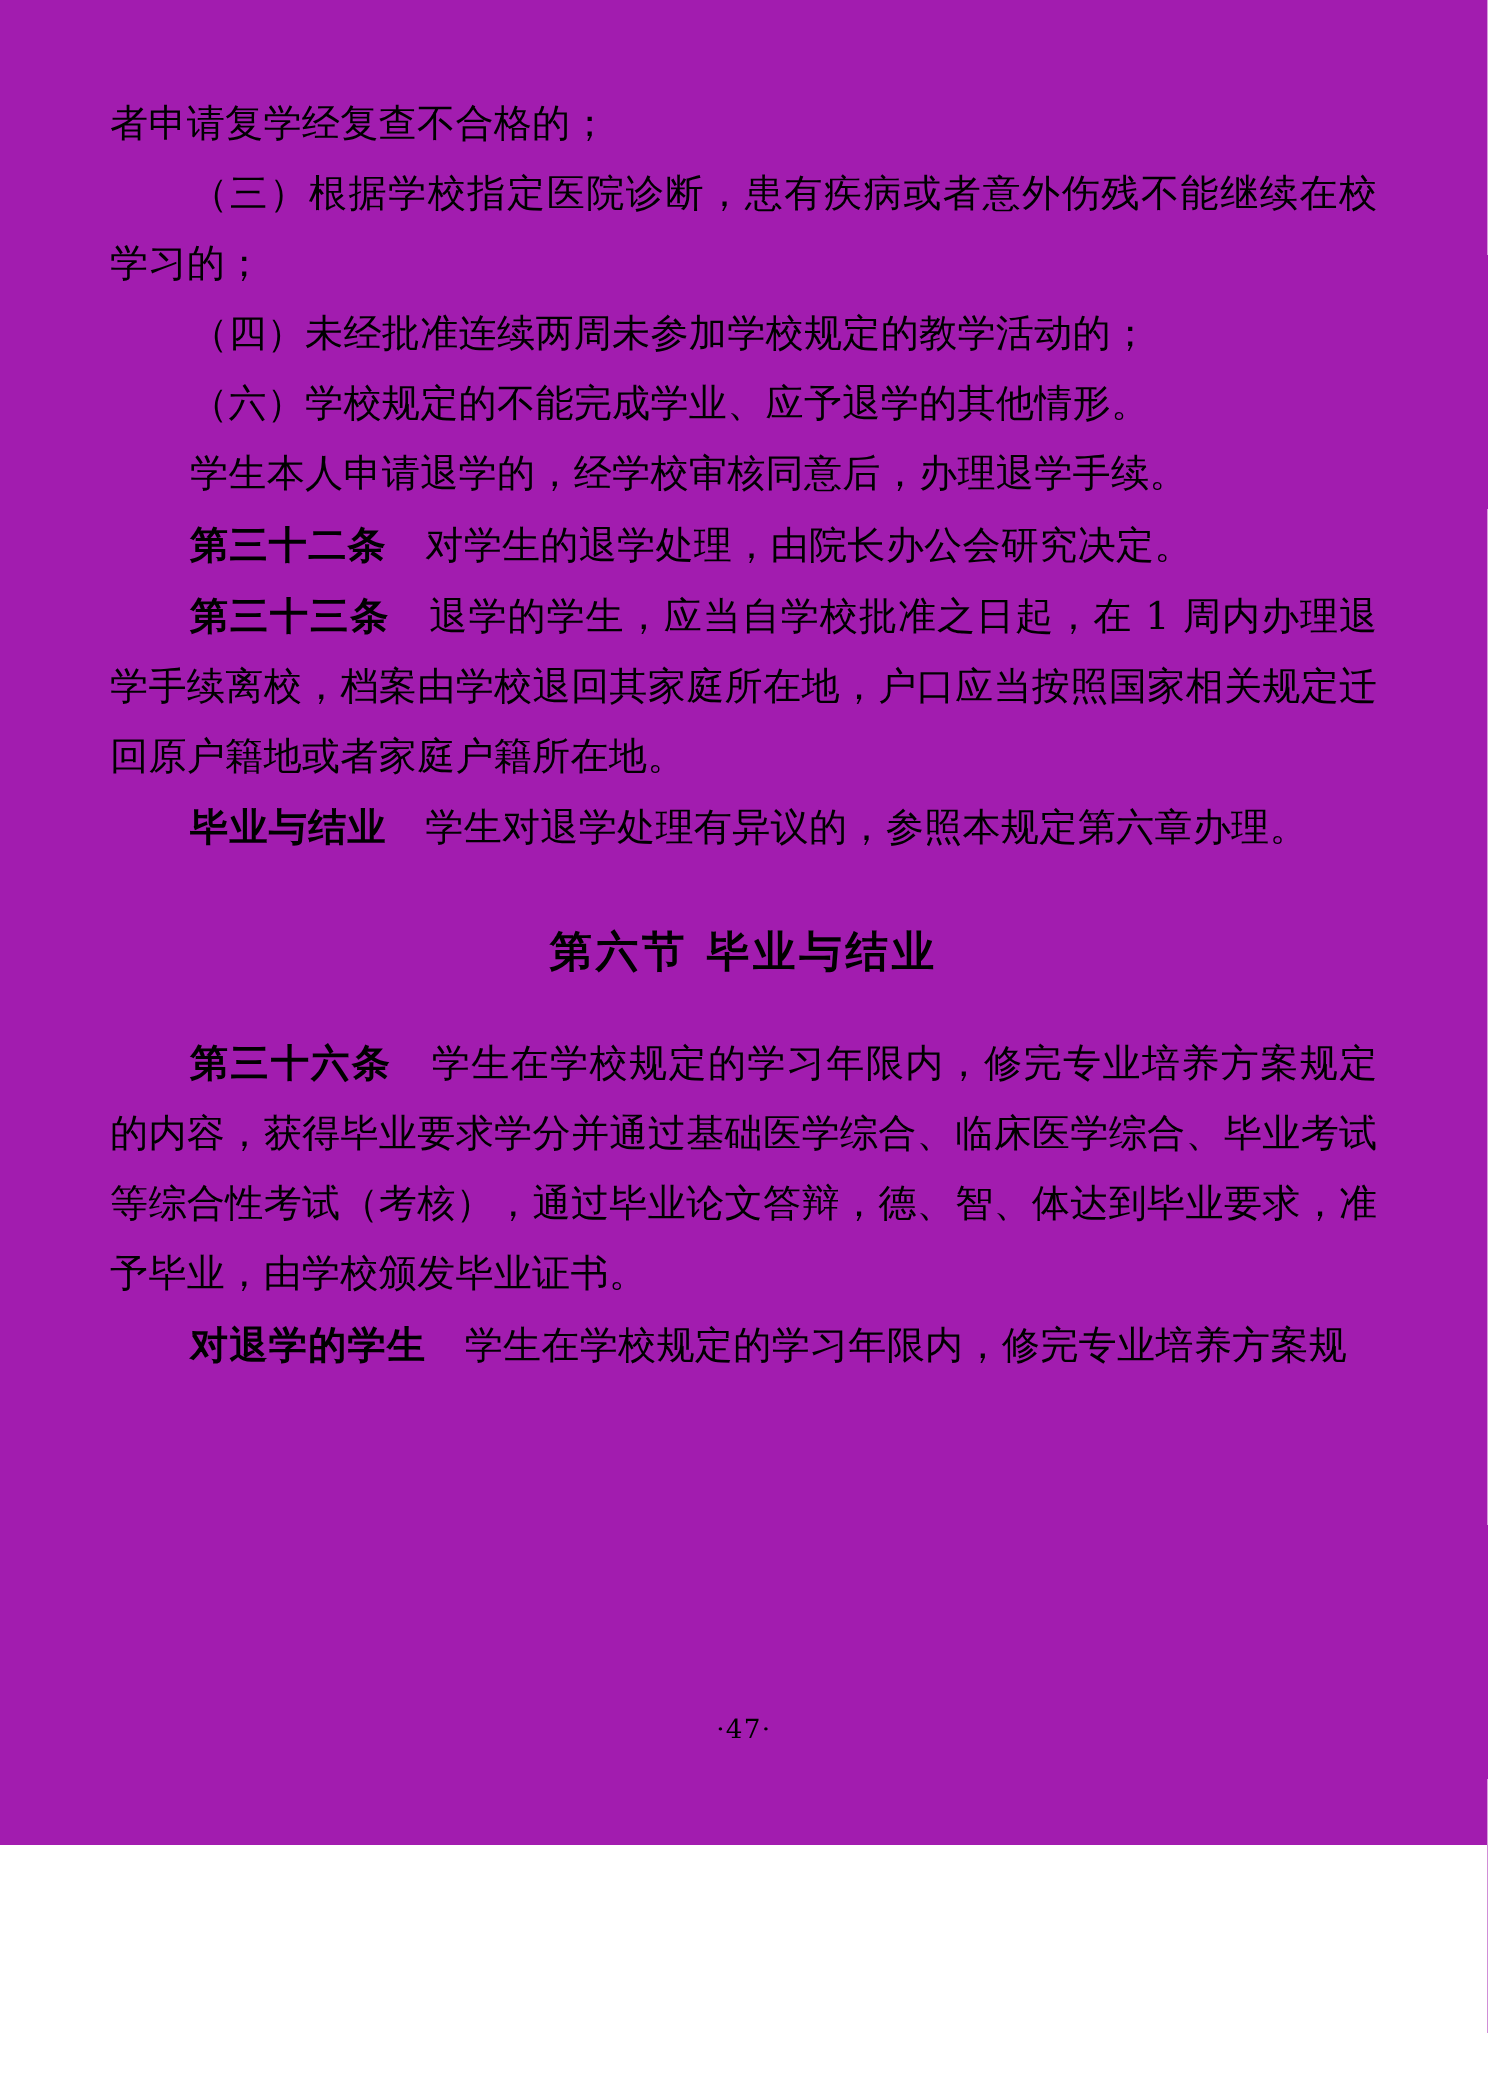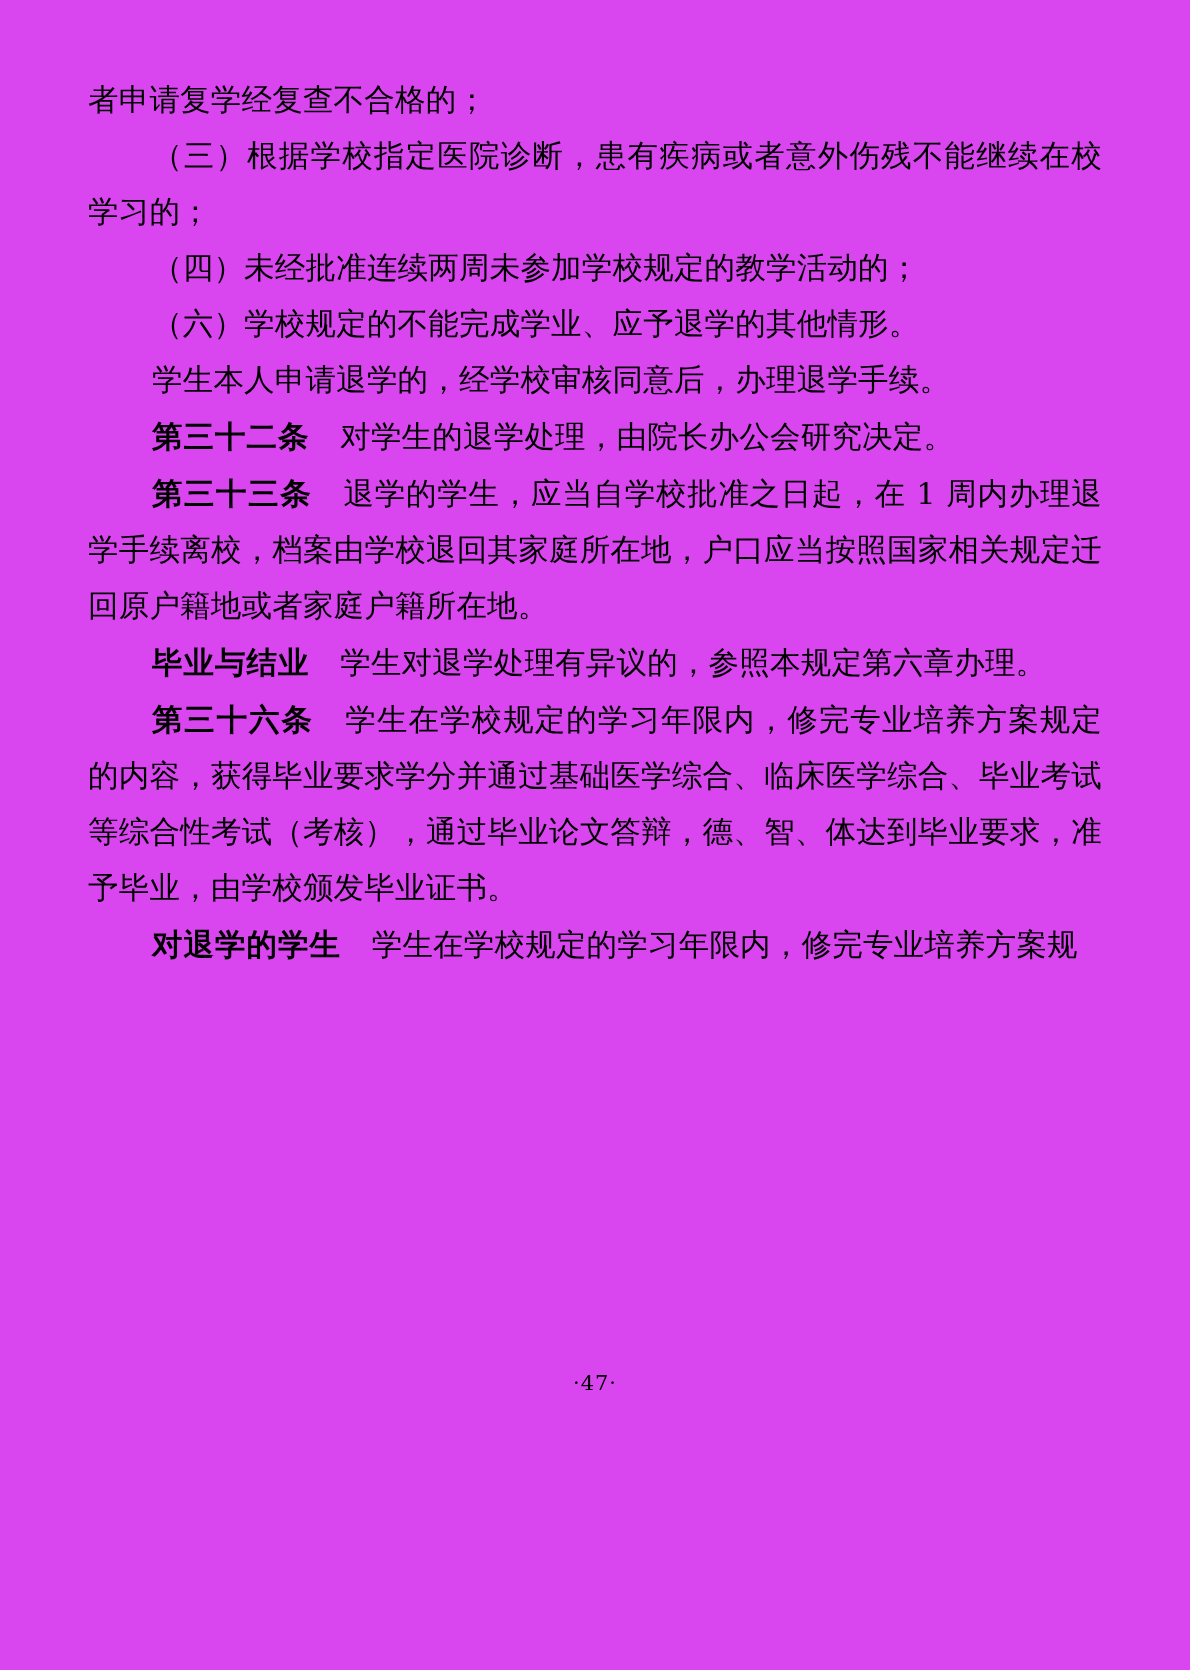--- a/index.html
+++ b/index.html
@@ -3,22 +3,22 @@
 <meta charset="utf-8">
 <style>
   html, body {
     margin: 0;
     padding: 0;
     background: #ffffff;
   }
   .page {
     position: relative;
     width: 1190px;
-    height: 1670px;
-    background: #d946ef;
+    height: 1476px;
+    background: #a21caf;
     font-family: "DejaVu Serif", "Liberation Serif", serif;
     color: #000000;
     box-sizing: border-box;
     overflow: hidden;
   }
   .content {
     position: absolute;
     left: 88px;
     top: 72px;
     width: 1014px;
@@ -84,20 +84,21 @@
 
     <p class="para indent">
       <span class="art-label">第三十三条</span><span>　退学的学生，应当自学校批准之日起，在 1 周内办理退学手续离校，档案由学校退回其家庭所在地，户口应当按照国家相关规定迁回原户籍地或者家庭户籍所在地。</span>
     </p>
 
     <p class="para indent">
       <span class="art-label">毕业与结业</span><span>　学生对退学处理有异议的，参照本规定第六章办理。</span>
     </p>
 
 
+    <h2 class="section-heading">第六节  毕业与结业</h2>
 
     <p class="para indent">
       <span class="art-label">第三十六条</span><span>　学生在学校规定的学习年限内，修完专业培养方案规定的内容，获得毕业要求学分并通过基础医学综合、临床医学综合、毕业考试等综合性考试（考核），通过毕业论文答辩，德、智、体达到毕业要求，准予毕业，由学校颁发毕业证书。</span>
     </p>
 
     <p class="para indent">
       <span class="art-label">对退学的学生</span><span>　学生在学校规定的学习年限内，修完专业培养方案规</span>
     </p>
 
   </div>

